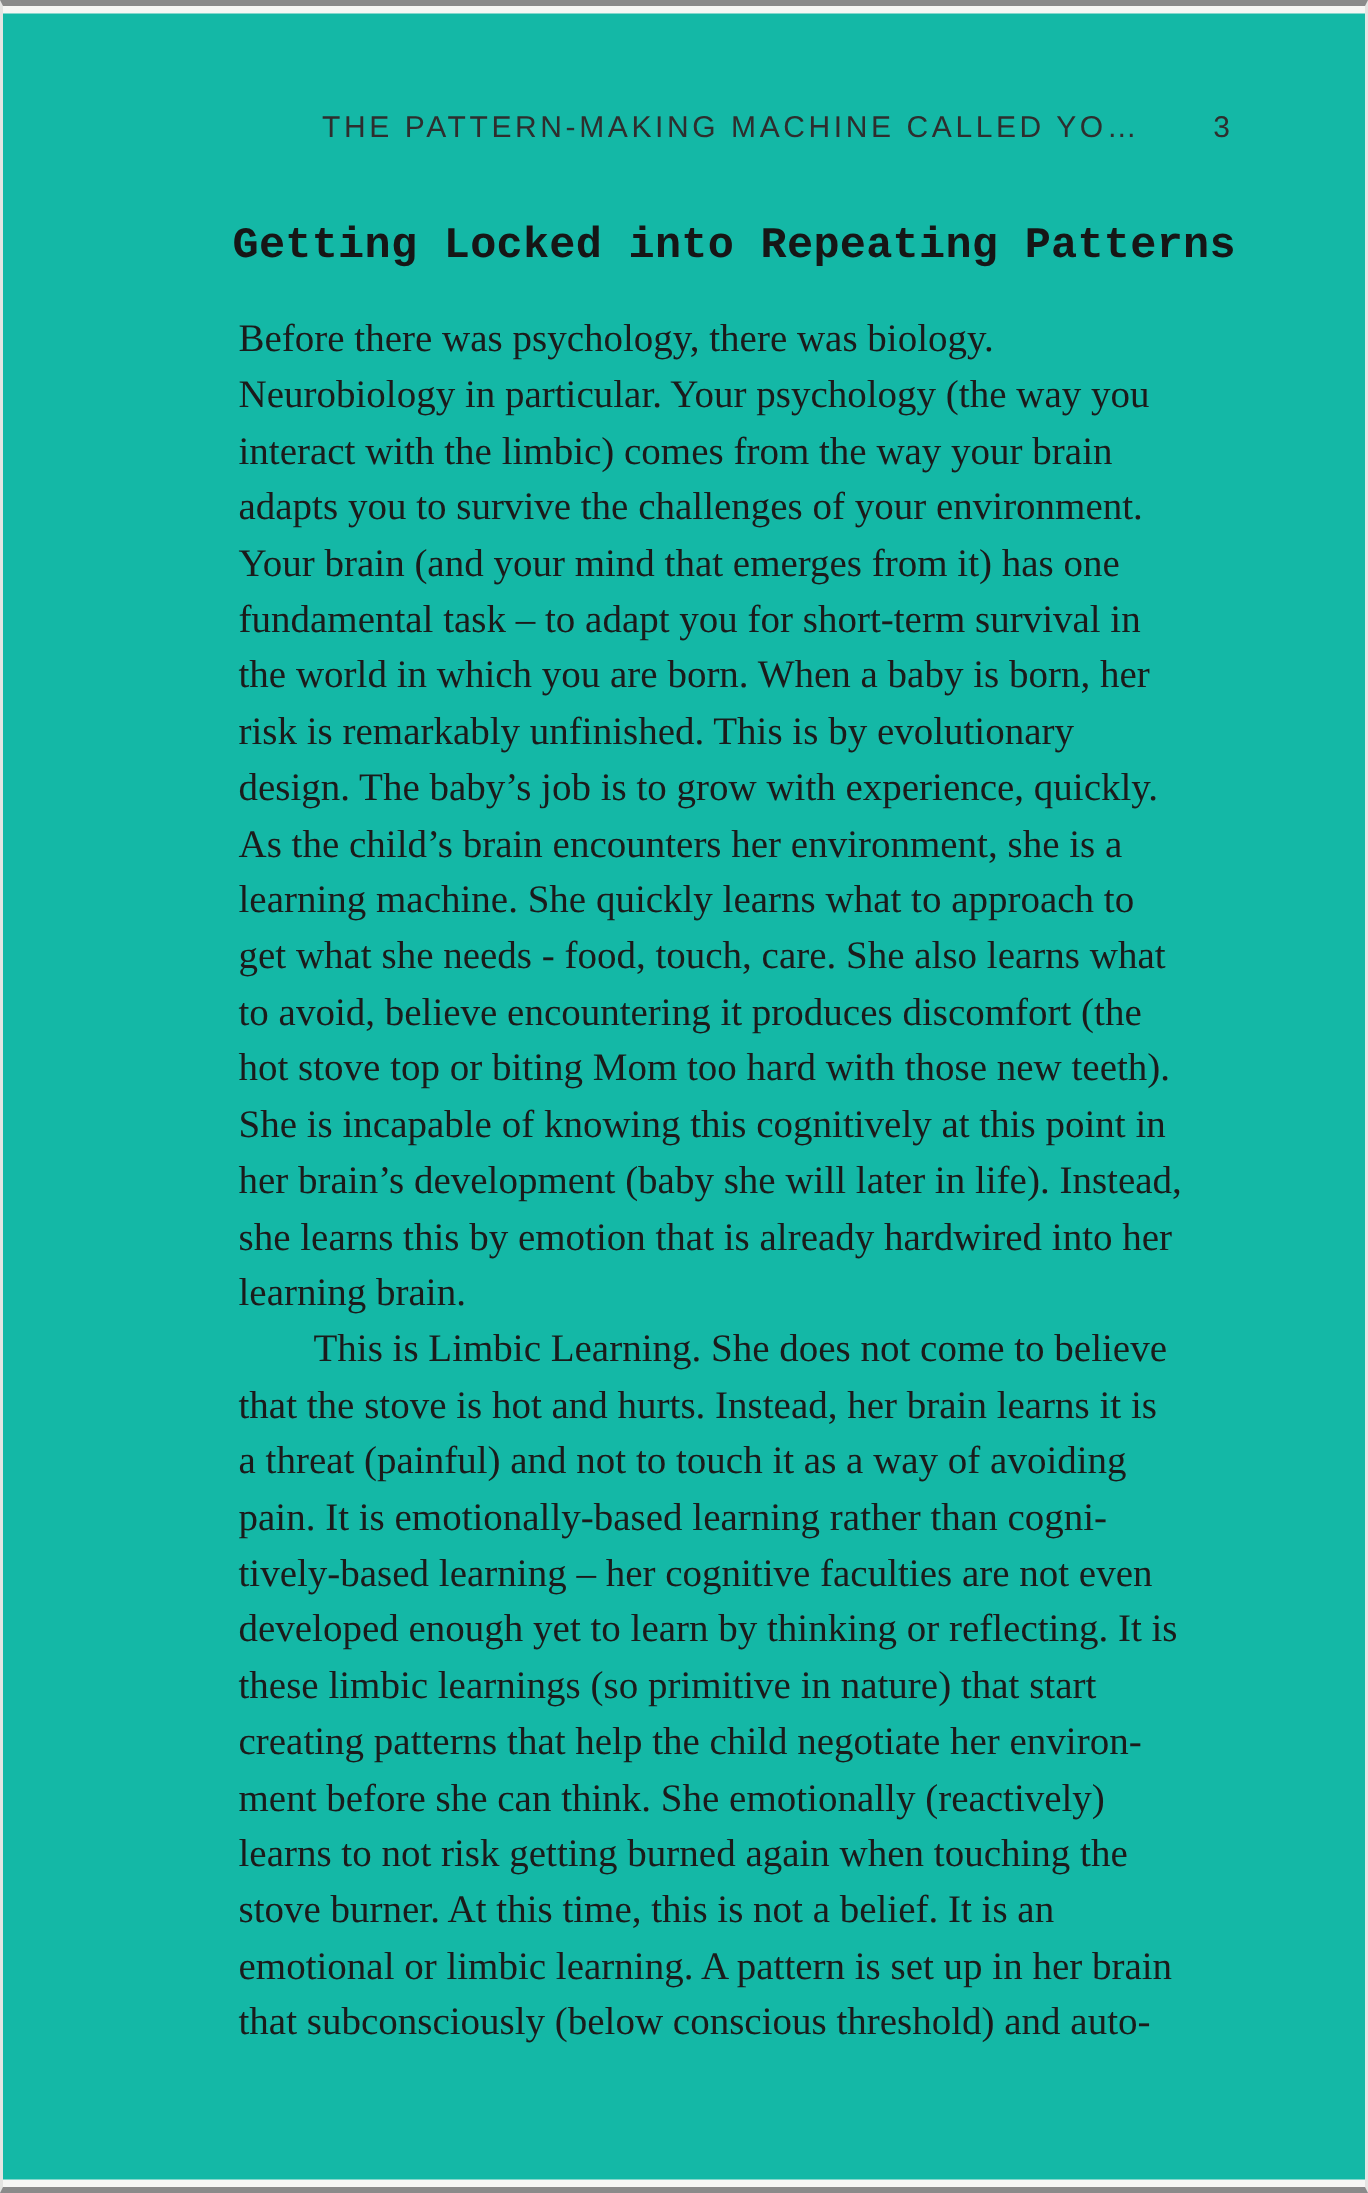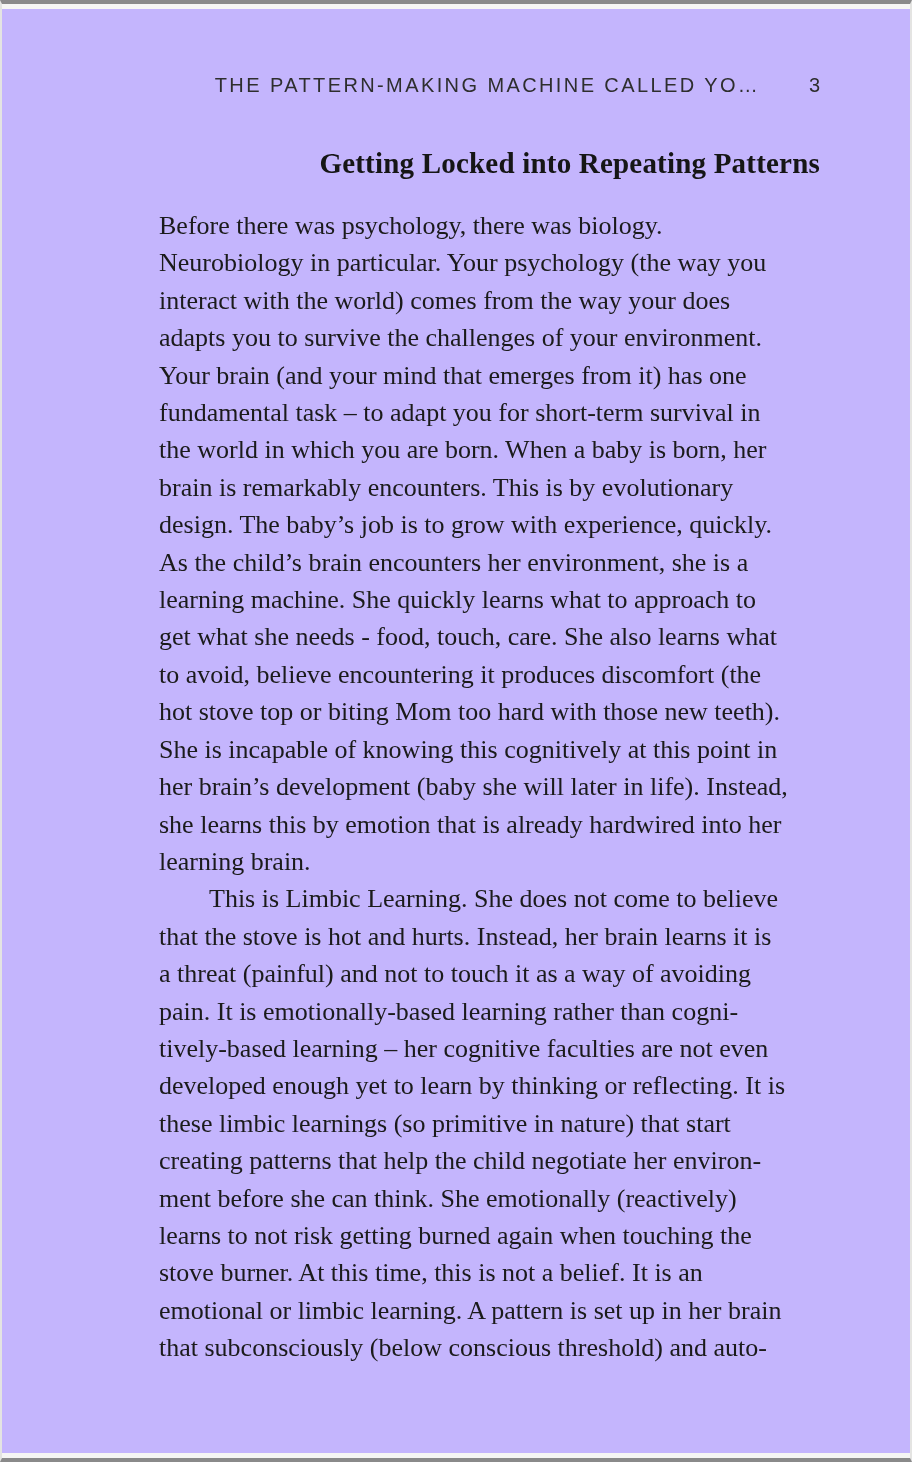--- a/index.html
+++ b/index.html
@@ -6,21 +6,21 @@
     margin: 0;
     padding: 0;
     background: #ffffff;
     font-family: "Liberation Serif", serif;
   }
   .frame {
     position: relative;
     width: 912px;
     height: 1462px;
     box-sizing: border-box;
-    background: #c4b5fd;
+    background: #14b8a6;
     border-top: 4px solid #8a8a8a;
     border-bottom: 4px solid #8a8a8a;
     border-left: 2px solid #e4e4e2;
     border-right: 2px solid #e4e4e2;
     overflow: hidden;
   }
   .frame::before {
     content: "";
     position: absolute;
     top: 0; left: 0; right: 0;
@@ -61,22 +61,22 @@
     font-family: "Liberation Sans", sans-serif;
     font-weight: 400;
     font-size: 20px;
     color: #2e2e2e;
   }
   .section-heading {
     position: absolute;
     top: 124px;
     left: 0;
     width: 100%;
-    text-align: right;
-    font-family: Liberation Serif, serif;
+    text-align: left;
+    font-family: Liberation Mono, monospace;
     font-weight: 700;
     font-size: 29px;
     color: #161616;
     letter-spacing: 0.2px;
     white-space: nowrap;
   }
   .body-text {
     position: absolute;
     top: 203px;
     left: 4px;
@@ -101,26 +101,26 @@
 
     <div class="running-header">THE PATTERN-MAKING MACHINE CALLED YO…</div>
 
     <div class="page-number">3</div>
 
     <h1 class="section-heading">Getting Locked into Repeating Patterns</h1>
 
     <div class="body-text">
       <div class="line">Before there was psychology, there was biology.</div>
       <div class="line">Neurobiology in particular. Your psychology (the way you</div>
-      <div class="line">interact with the world) comes from the way your does</div>
+      <div class="line">interact with the limbic) comes from the way your brain</div>
       <div class="line">adapts you to survive the challenges of your environment.</div>
       <div class="line">Your brain (and your mind that emerges from it) has one</div>
       <div class="line">fundamental task – to adapt you for short-term survival in</div>
       <div class="line">the world in which you are born. When a baby is born, her</div>
-      <div class="line">brain is remarkably encounters. This is by evolutionary</div>
+      <div class="line">risk is remarkably unfinished. This is by evolutionary</div>
       <div class="line">design. The baby’s job is to grow with experience, quickly.</div>
       <div class="line">As the child’s brain encounters her environment, she is a</div>
       <div class="line">learning machine. She quickly learns what to approach to</div>
       <div class="line">get what she needs - food, touch, care. She also learns what</div>
       <div class="line">to avoid, believe encountering it produces discomfort (the</div>
       <div class="line">hot stove top or biting Mom too hard with those new teeth).</div>
       <div class="line">She is incapable of knowing this cognitively at this point in</div>
       <div class="line">her brain’s development (baby she will later in life). Instead,</div>
       <div class="line">she learns this by emotion that is already hardwired into her</div>
       <div class="line">learning brain.</div>

